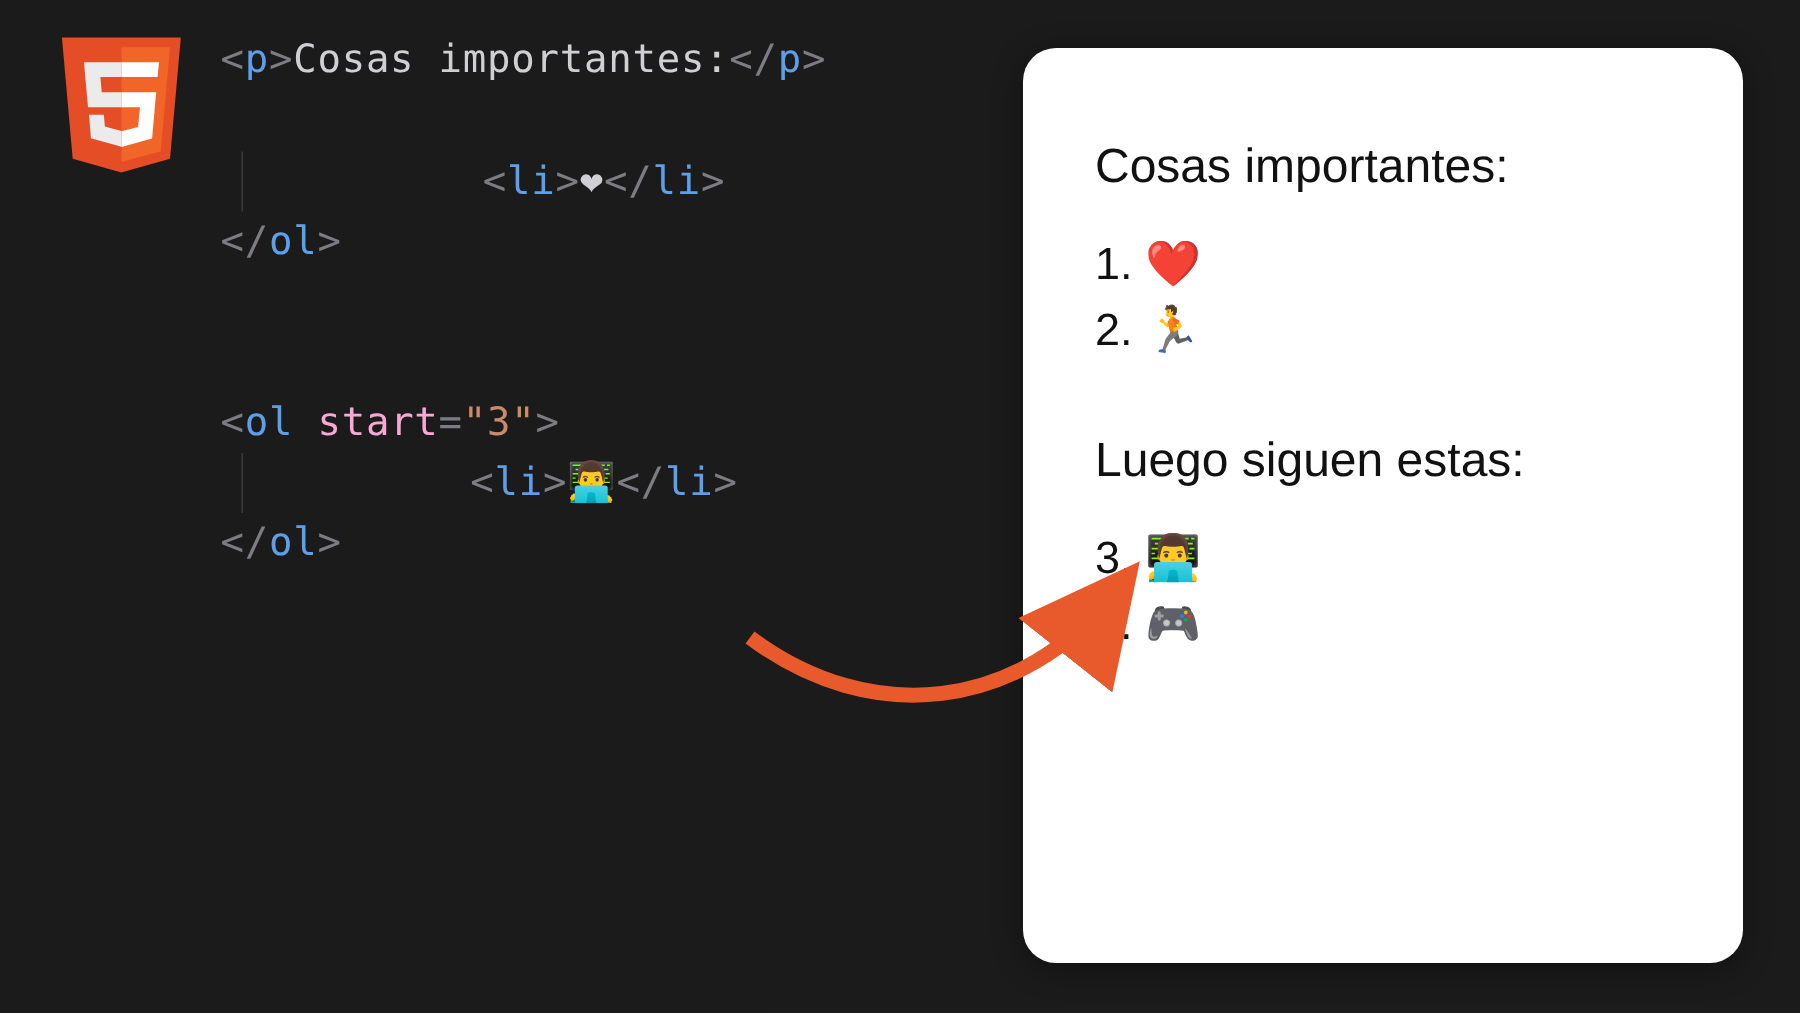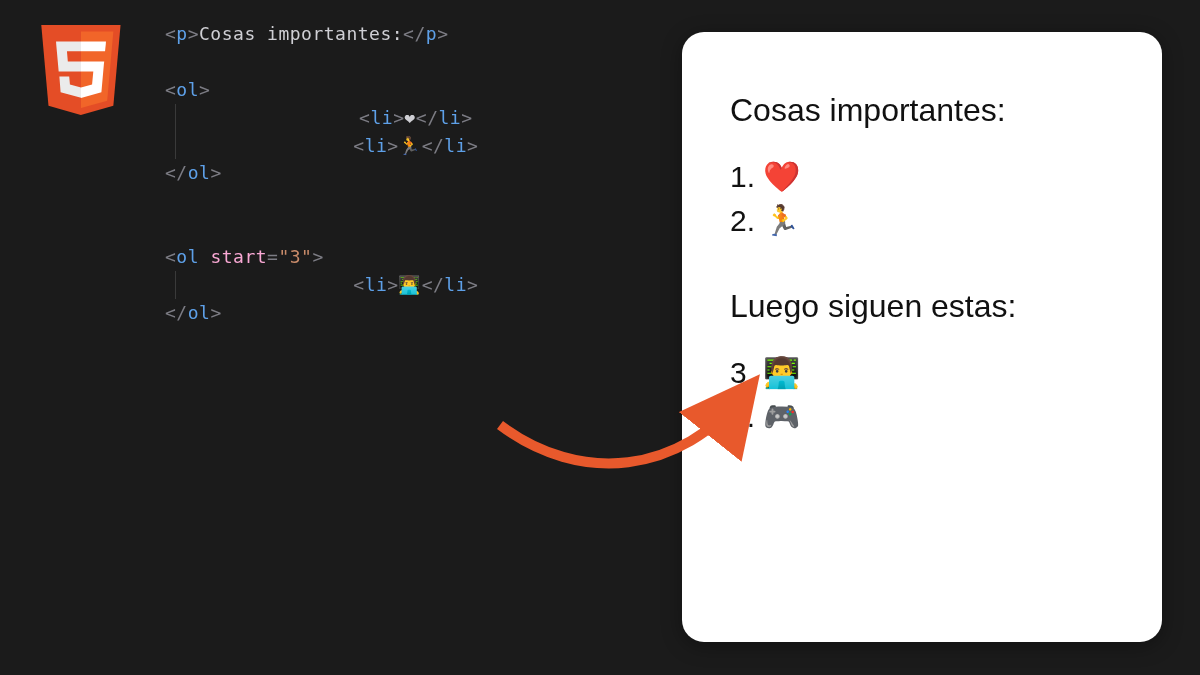--- a/index.html
+++ b/index.html
@@ -17,23 +17,23 @@
     top: 20px;
     left: 36px;
     width: 90px;
     height: 100px;
   }
 
   
   .code-panel {
     position: absolute;
     top: 20px;
-    left: 165px;
+    left: 147px;
     width: 480px;
-    font-size: 18px;
+    font-size: 26px;
     line-height: 1.55;
     letter-spacing: 0.5px;
   }
   .code-line { white-space: pre; }
   .code-line.indent { position: relative; padding-left: 2ch; text-align: center; }
   .code-line.indent::before {
     content: "";
     position: absolute;
     left: 0.9ch;
     top: 0;
@@ -95,25 +95,23 @@
     <path fill="#FFF" d="M256 208v57h70l-7 74-63 17v59l116-32 1-10 13-149 2-16zM256 94v56h137l1-13 3-28 1-15z"></path>
   </svg>
 </div>
 
 <div class="code-panel">
 
   <div class="code-line"><span class="tok-punc">&lt;</span><span class="tok-tag">p</span><span class="tok-punc">&gt;</span><span class="tok-text">Cosas importantes:</span><span class="tok-punc">&lt;/</span><span class="tok-tag">p</span><span class="tok-punc">&gt;</span></div>
 
   <div class="code-line">&nbsp;</div>
 
-  <div class="code-line"><span class="tok-punc">&lt;</span><span class="tok-tag">ol</span><span class="tok-punc">&gt;</span></div>
 
   <div class="code-line indent"><span class="tok-punc">&lt;</span><span class="tok-tag">li</span><span class="tok-punc">&gt;</span><span class="tok-text">❤</span><span class="tok-punc">&lt;/</span><span class="tok-tag">li</span><span class="tok-punc">&gt;</span></div>
 
-  <div class="code-line indent"><span class="tok-punc">&lt;</span><span class="tok-tag">li</span><span class="tok-punc">&gt;</span><span class="tok-text">🏃</span><span class="tok-punc">&lt;/</span><span class="tok-tag">li</span><span class="tok-punc">&gt;</span></div>
 
   <div class="code-line"><span class="tok-punc">&lt;/</span><span class="tok-tag">ol</span><span class="tok-punc">&gt;</span></div>
 
   <div class="code-line">&nbsp;</div>
 
 
   <div class="code-line">&nbsp;</div>
 
   <div class="code-line"><span class="tok-punc">&lt;</span><span class="tok-tag">ol</span><span class="tok-text"> </span><span class="tok-attr">start</span><span class="tok-punc">=</span><span class="tok-str">"3"</span><span class="tok-punc">&gt;</span></div>
 

